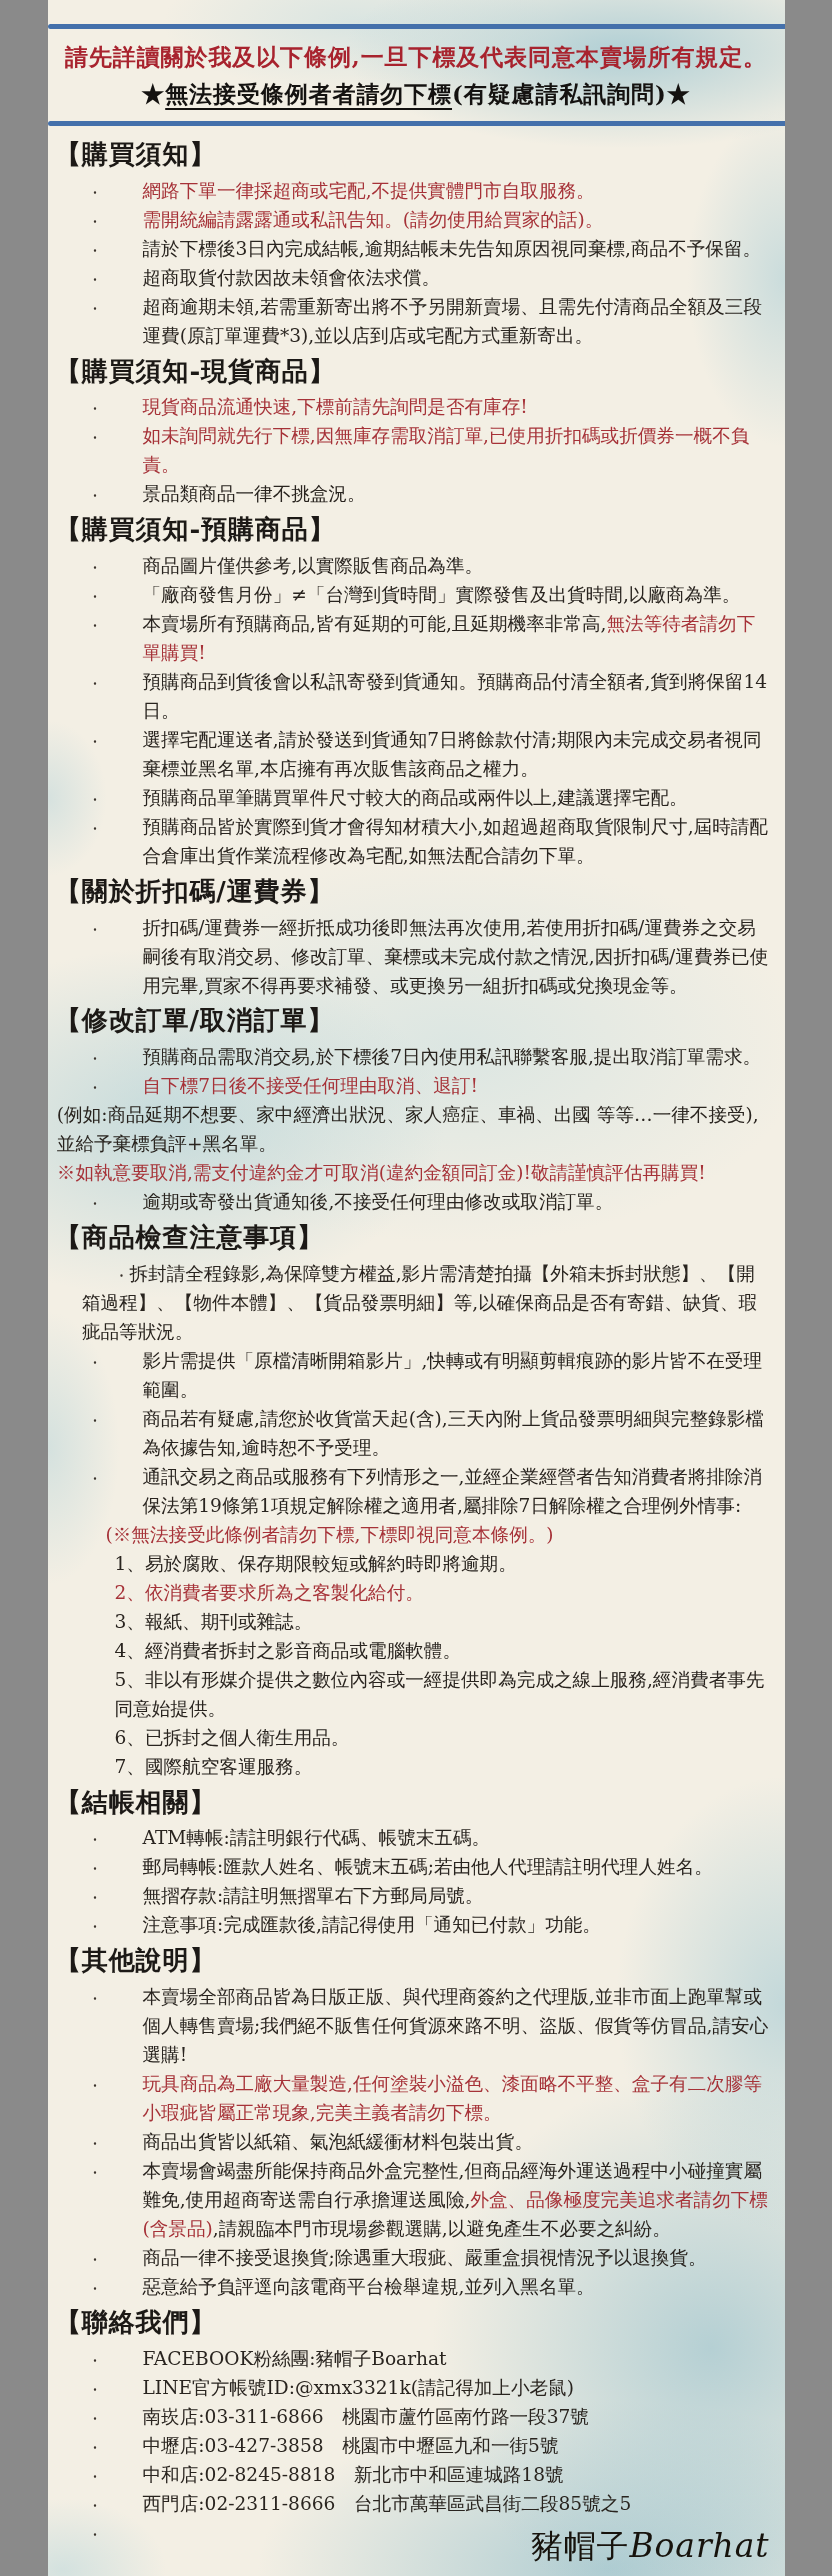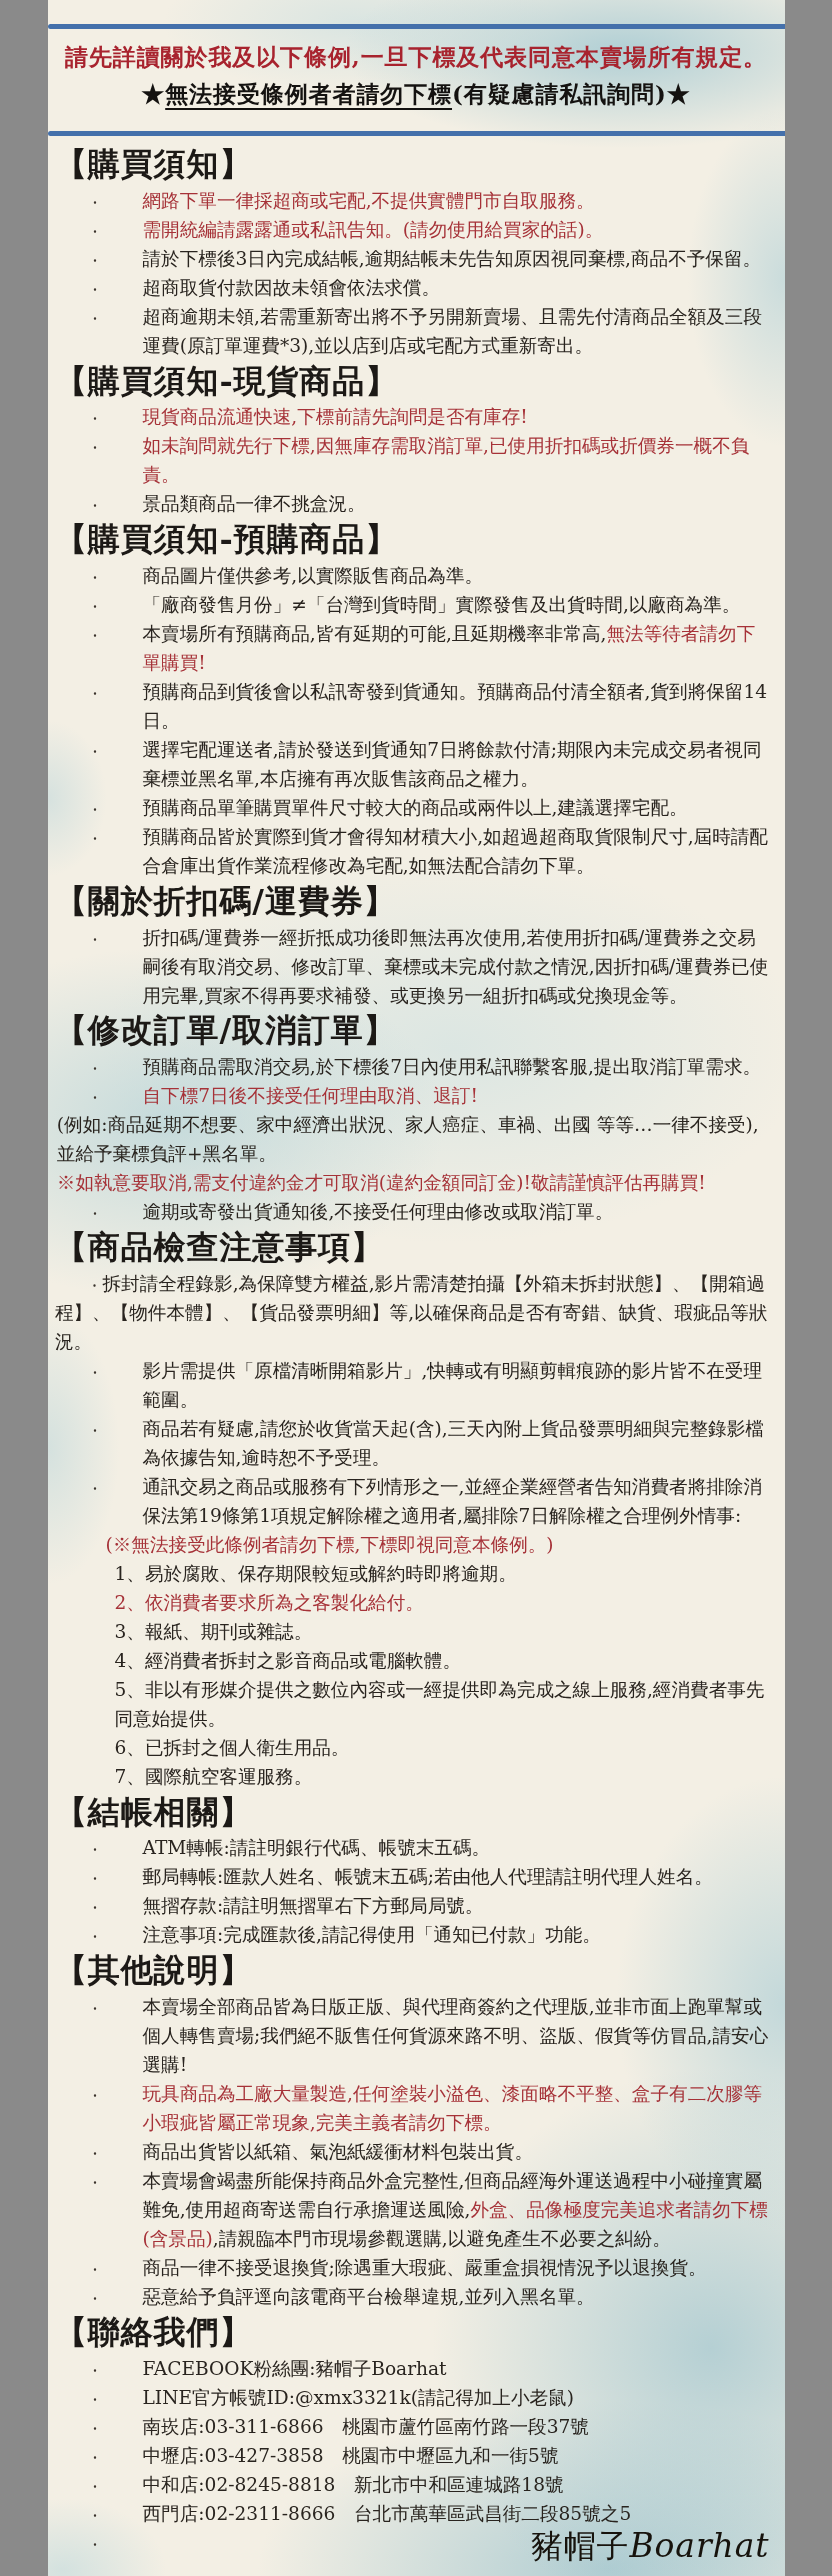--- a/index.html
+++ b/index.html
@@ -25,34 +25,34 @@
       radial-gradient(ellipse 148px 102px at 2% 2570px,  rgba(180,212,218,.50), rgba(180,212,218,0) 70%);
   }
   .rule{height:4.6px;width:794px;margin:0 auto;background:#4470ab;border-radius:2.8px;}
   .banner{padding-top:24px;}
   .banner-title{
     color:#a8232e;font-weight:bold;font-size:23px;line-height:32px;
     text-align:center;margin:12px 0 5.6px;letter-spacing:0.9px;
   }
   .star-line{
     color:#141210;font-weight:bold;font-size:23px;line-height:32px;
-    text-align:center;margin:0 0 21px;letter-spacing:0.9px;
+    text-align:center;margin:0 0 11px;letter-spacing:0.9px;
   }
   .star-line .u{text-decoration:underline;text-underline-offset:5.6px;text-decoration-thickness:1.9px;}
   .content{padding:7.4px 13px 0 0;}
   .sec-title{
-    font-size:32px;line-height:37px;font-weight:700;
+    font-size:26px;line-height:37px;font-weight:700;
     margin:2.8px 0 2.8px 7.4px;color:#1c1916;letter-spacing:0.9px;
   }
   .item{margin:0;font-size:18.6px;line-height:29px;}
   .red{color:#a63238;}
   .black{color:#29241f;}
   .bullet{position:relative;padding-left:95px;}
   .bullet::before{content:"‧";position:absolute;left:45px;color:#3a332c;}
-  .bullet-outdent{padding-left:7.4px;text-indent:37px;}
+  .bullet-outdent{padding-left:7.4px;text-indent:37px;margin-left:27px;}
   .bullet-outdent::before{content:"‧";margin-right:5.6px;color:#3a332c;}
   .flush{padding-left:9.3px;}
   .indent{padding-left:67px;}
   .indent-paren{padding-left:58px;}
   .signature{
     position:absolute;right:15px;bottom:7.4px;
     font-size:32px;color:#17130d;letter-spacing:0.9px;
   }
   .signature .zh{font-weight:400;margin-top:12px;}
   .signature .en{font-style:italic;font-size:33px;}

